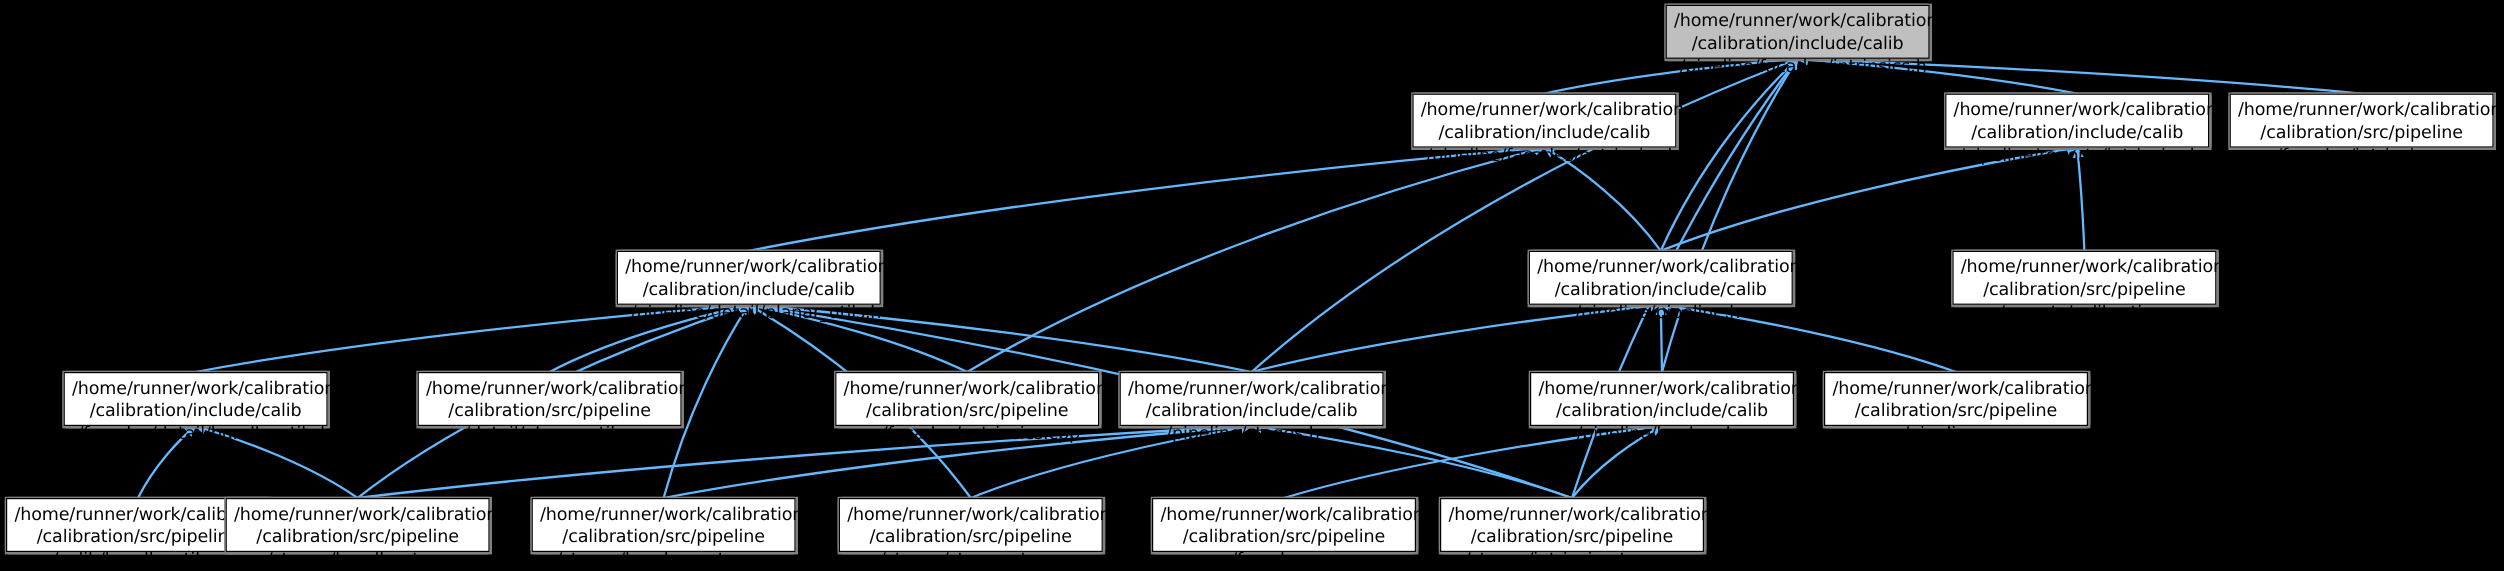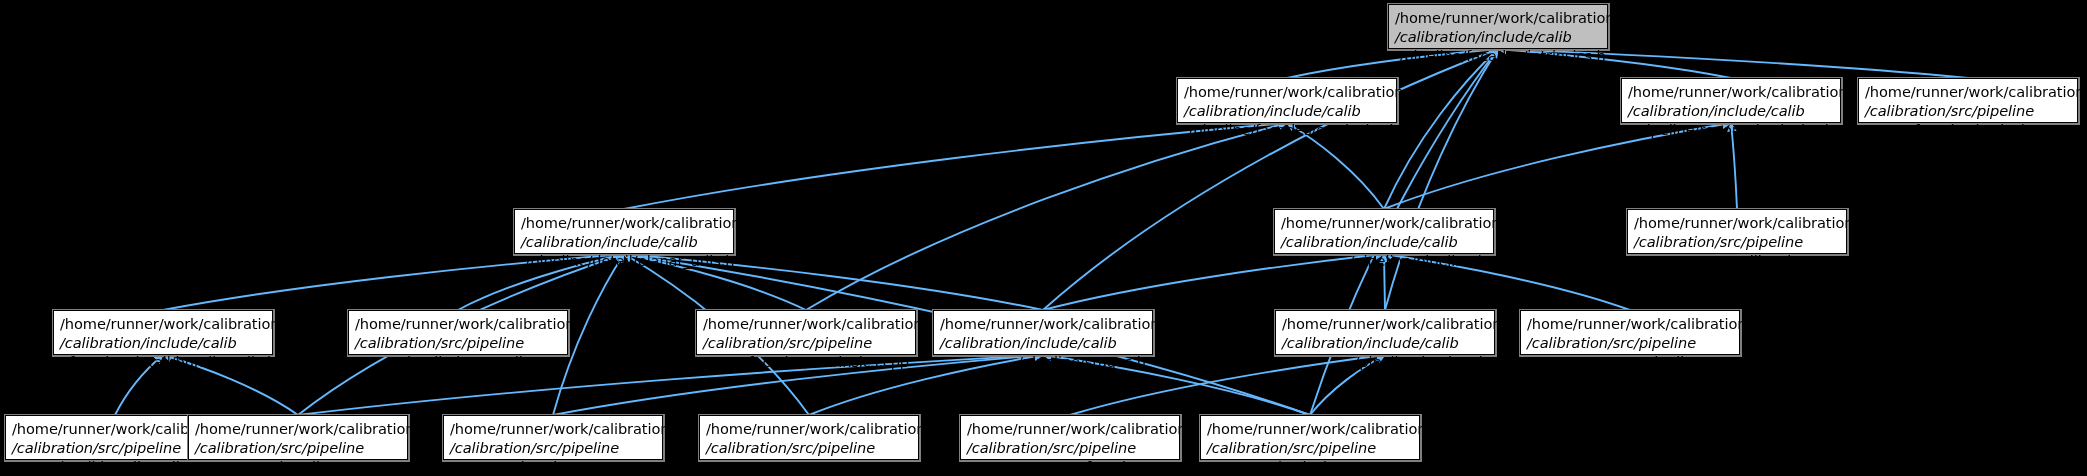--- a/index.html
+++ b/index.html
@@ -41,22 +41,22 @@
     padding: 3px 6px 4px 6px;
     white-space: pre;
     text-align: center;
     letter-spacing: -0.1px;
     z-index: 5;
   }
   .node.root {
     background: #bfbfbf;
   }
   .node .l1 { display: block; text-align: left; }
-  .node .l2 { display: block; text-align: left; font-style: italic; }
-  .node .l3 { display: block; text-align: right; }
+  .node .l2 { display: block; text-align: center; }
+  .node .l3 { display: block; text-align: left; }
 </style>
 </head>
 <body>
 
 <div id="graph">
   <svg id="edges" viewBox="0 0 2087 476" preserveAspectRatio="none" xmlns="http://www.w3.org/2000/svg">
     <defs>
       <marker id="arrow" viewBox="0 0 10 10" refX="9" refY="5" markerWidth="5" markerHeight="5" orient="auto-start-reverse">
         <path d="M 0 0 L 10 5 L 0 10 z" fill="#63b8ff"></path>
       </marker>
@@ -101,19 +101,19 @@
     <div class="node" style="left: 1858px; top: 78px; width: 220px; height: 45px;"><span class="l1">/home/runner/work/calibration</span><span class="l2">/calibration/src/pipeline</span><span class="l3">       /facades/intrinsics.cpp</span></div>
     <div class="node" style="left: 514px; top: 209px; width: 220px; height: 45px;"><span class="l1">/home/runner/work/calibration</span><span class="l2">/calibration/include/calib</span><span class="l3"> /pipeline/detail/planar_utils.h</span></div>
     <div class="node" style="left: 1274px; top: 209px; width: 220px; height: 45px;"><span class="l1">/home/runner/work/calibration</span><span class="l2">/calibration/include/calib</span><span class="l3">       /pipeline/pipeline.h</span></div>
     <div class="node" style="left: 1627px; top: 209px; width: 220px; height: 45px;"><span class="l1">/home/runner/work/calibration</span><span class="l2">/calibration/src/pipeline</span><span class="l3">       /reports/calibration.cpp</span></div>
     <div class="node" style="left: 53px; top: 310px; width: 220px; height: 45px;"><span class="l1">/home/runner/work/calibration</span><span class="l2">/calibration/include/calib</span><span class="l3"> /facades/detail/bundle_utils.h</span></div>
     <div class="node" style="left: 348px; top: 310px; width: 220px; height: 45px;"><span class="l1">/home/runner/work/calibration</span><span class="l2">/calibration/src/pipeline</span><span class="l3">       /detail/planar_utils.cpp</span></div>
     <div class="node" style="left: 696px; top: 310px; width: 220px; height: 45px;"><span class="l1">/home/runner/work/calibration</span><span class="l2">/calibration/src/pipeline</span><span class="l3">       /facades/extrinsics.cpp</span></div>
     <div class="node" style="left: 933px; top: 310px; width: 220px; height: 45px;"><span class="l1">/home/runner/work/calibration</span><span class="l2">/calibration/include/calib</span><span class="l3">       /pipeline/stages.h</span></div>
     <div class="node" style="left: 1275px; top: 310px; width: 220px; height: 45px;"><span class="l1">/home/runner/work/calibration</span><span class="l2">/calibration/include/calib</span><span class="l3">       /pipeline/loaders.h</span></div>
     <div class="node" style="left: 1520px; top: 310px; width: 220px; height: 45px;"><span class="l1">/home/runner/work/calibration</span><span class="l2">/calibration/src/pipeline</span><span class="l3">             /pipeline.cpp</span></div>
-    <div class="node" style="left: 5px; top: 415px; width: 220px; height: 45px;"><span class="l1">/home/runner/work/calibration</span><span class="l2">/calibration/src/pipeline</span><span class="l3">       /detail/bundle_utils.cpp</span></div>
+    <div class="node" style="left: 5px; top: 415px; width: 220px; height: 45px;"><span class="l1">/home/runner/work/calibration</span><span class="l2">/calibration/src/pipeline</span><span class="l3">       /calib/bundle_utils.cpp</span></div>
     <div class="node" style="left: 188px; top: 415px; width: 220px; height: 45px;"><span class="l1">/home/runner/work/calibration</span><span class="l2">/calibration/src/pipeline</span><span class="l3">      /stages/bundle_stage.cpp</span></div>
     <div class="node" style="left: 443px; top: 415px; width: 220px; height: 45px;"><span class="l1">/home/runner/work/calibration</span><span class="l2">/calibration/src/pipeline</span><span class="l3">   /stages/handeye_stage.cpp</span></div>
     <div class="node" style="left: 699px; top: 415px; width: 220px; height: 45px;"><span class="l1">/home/runner/work/calibration</span><span class="l2">/calibration/src/pipeline</span><span class="l3">      /stages/stereo_stage.cpp</span></div>
     <div class="node" style="left: 960px; top: 415px; width: 220px; height: 45px;"><span class="l1">/home/runner/work/calibration</span><span class="l2">/calibration/src/pipeline</span><span class="l3">             /facades.cpp</span></div>
     <div class="node" style="left: 1200px; top: 415px; width: 220px; height: 45px;"><span class="l1">/home/runner/work/calibration</span><span class="l2">/calibration/src/pipeline</span><span class="l3">   /stages/intrinsic_stage.cpp</span></div>
   </div>
 
 </body></html>

